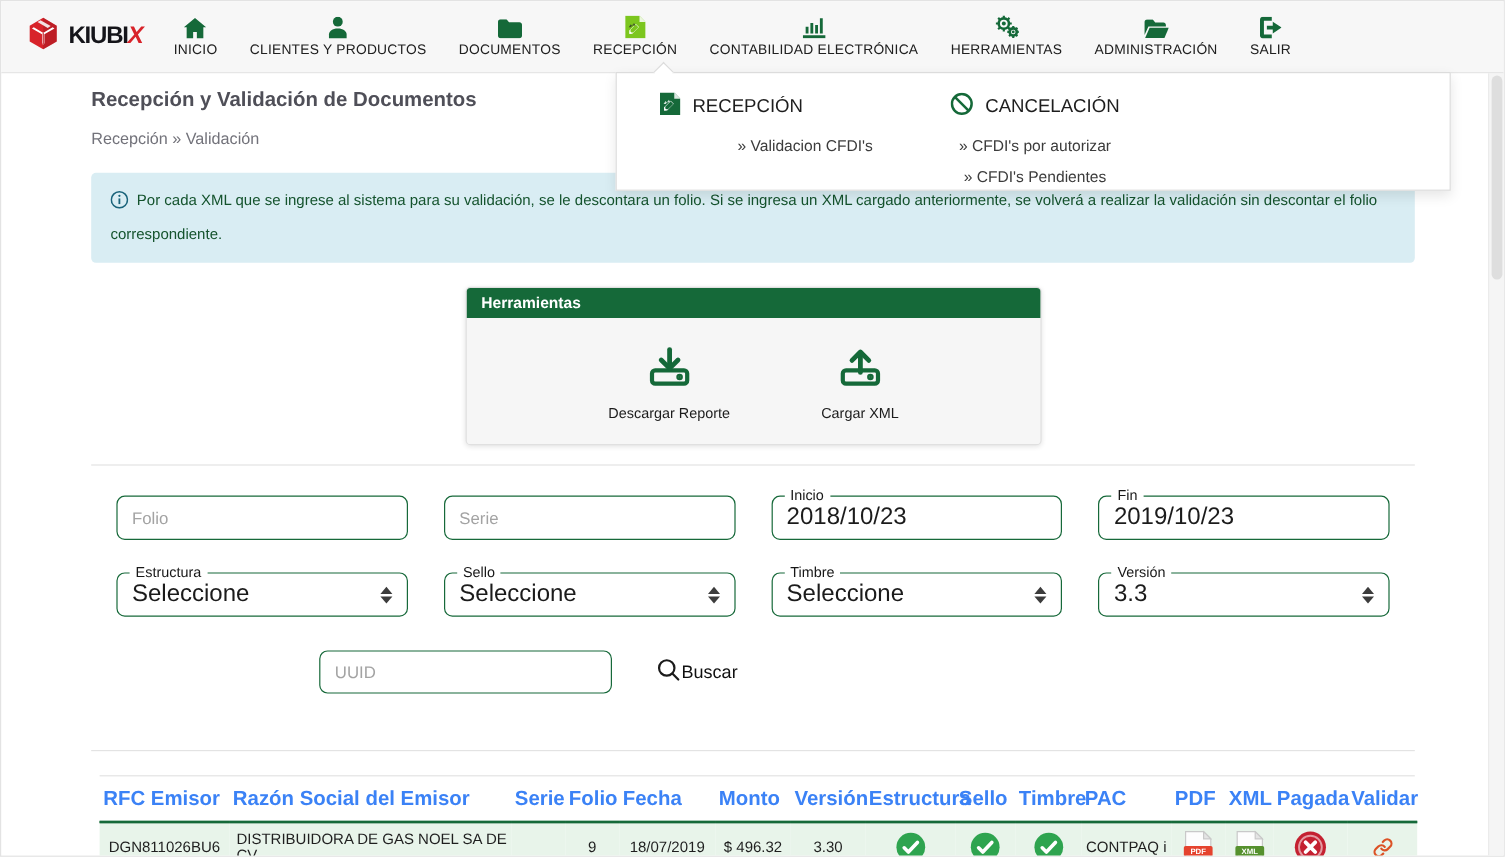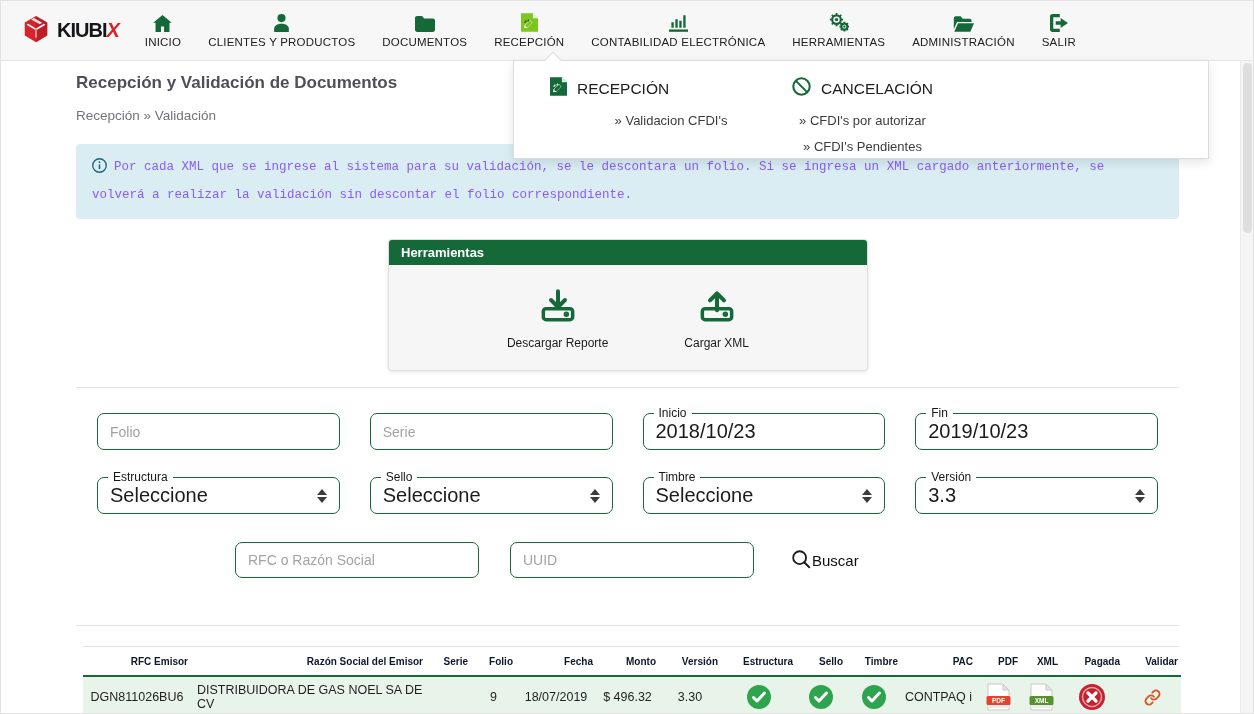--- a/index.html
+++ b/index.html
@@ -43,22 +43,22 @@
   .dd-cols { display:flex; padding:16px 0 0 36px; }
   .dd-col1 { width:242px; }
   .dd-section-title { display:flex; align-items:center; gap:10px; font-size:15.5px; color:#1d1d1d; cursor:pointer; }
   .dd-items { margin-top:13px; display:flex; flex-direction:column; gap:11px;text-align:center; }
   .dd-item { font-size:13px; color:#3c3c3c; cursor:pointer; }
   
   .content { padding:12px 74px 0 75px; }
   .page-title { font-size:17px; font-weight:700; color:#4f4f58; }
   .breadcrumb { margin-top:15px; font-size:13.5px; color:#72727a; }
   .alert {
-    margin-top:21px; background:#d9edf3; color:#8b5cf6; border-radius:4px;
-    padding:11px 16px; font-size:12.5px; line-height:2.0;font-family:Liberation Mono, monospace;
+    margin-top:21px; background:#d9edf3; color:#14532d; border-radius:4px;
+    padding:11px 16px; font-size:12.5px; line-height:2.0;
   }
   .alert .info-i { display:inline-block; vertical-align:-3px; margin-right:7px; }
   
   .tools-card {
     margin:20px 0 0 312px; width:480px; border:1px solid #e0e0e0; border-radius:4px;
     box-shadow:0 1px 4px rgba(0,0,0,.10); background:#f6f6f6;
   }
   .tools-header { background:#156939; color:#fff; font-size:13px; font-weight:700;
     padding:5px 12px; border-radius:3px 3px 0 0; }
   .tools-body { height:105px; display:flex; align-items:center; justify-content:center; gap:76px; }
@@ -86,21 +86,21 @@
   .updown:after { bottom:0; border-top:6px solid #3c3c3c; }
   
   .search-row { margin-top:28px; display:flex; align-items:center; margin-left:159px; }
   .search-row .tinput { width:244px; height:36px; }
   .uuid-gap { margin-left:31px; }
   .search-btn { display:flex; align-items:center; margin-left:36px; cursor:pointer; }
   .search-btn span { font-size:15px; color:#101010; }
   
   .table-wrap { margin-top:20px; margin-left:7px; border-top:1px solid #e3e3e3; }
   table { border-collapse:collapse; table-layout:fixed; width:1098px; }
-  th { font-size:10px; font-weight:700; color:#0f172a; padding:9px 3px 8px; border-bottom:2px solid #156939; text-align:right; }
+  th { font-size:17px; font-weight:700; color:#3b82f6; padding:9px 3px 8px; border-bottom:2px solid #156939; text-align:left; }
   td { font-size:12.5px; color:#1f1f1f; background:#e8f4ea; height:41px; text-align:center; padding:0 3px; }
   td.left { text-align:left; padding-left:6px; }
   .cell-icon { display:inline-flex; vertical-align:middle; cursor:pointer; }
   
   .scrollbar { position:absolute; top:60px; right:0; bottom:0; width:13px; background:#f5f5f5; border-left:1px solid #ebebeb; }
   .scroll-thumb { position:absolute; top:2px; left:2px; width:9px; height:170px; background:#dedede; border-radius:5px; }
 </style>
 </head>
 <body>
 
@@ -315,21 +315,20 @@
       <span class="updown"></span>
     </div>
     <div class="ffield select">
       <span class="flabel">Versión</span>
       <span class="fvalue">3.3</span>
       <span class="updown"></span>
     </div>
   </div>
 
   <div class="search-row">
-    <input class="tinput" type="text" placeholder="RFC o Razón Social" style="">
     <input class="tinput uuid-gap" type="text" placeholder="UUID" style="">
     <div class="search-btn">
       <span>
         <svg width="22" height="22" viewBox="0 0 24 24" fill="none" stroke="#1b1b1b" stroke-width="2" stroke-linecap="round">
             <circle cx="10.5" cy="10.5" r="7"></circle>
             <path d="M15.8 15.8 21 21"></path>
           </svg>
       </span>
       <span>Buscar</span>
     </div>

